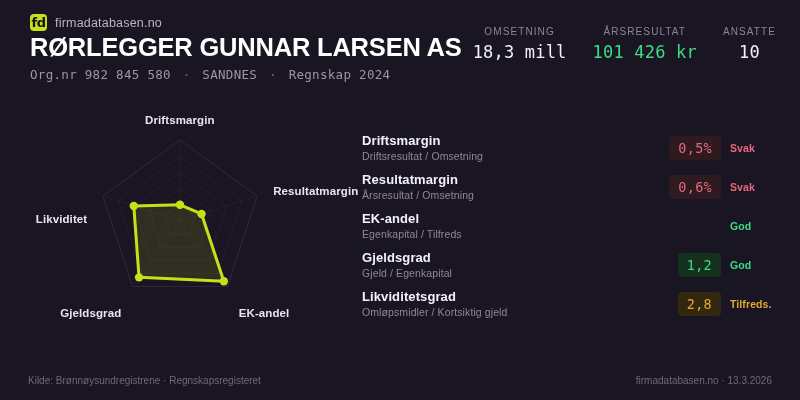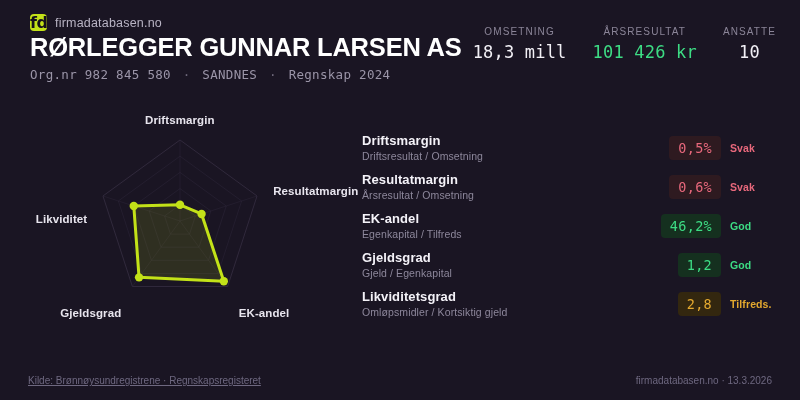--- a/index.html
+++ b/index.html
@@ -11,21 +11,21 @@
   }
   .page { position: relative; width: 800px; height: 400px; background: #1a1523; }
 
   
   .header { position: absolute; left: 0; top: 0; width: 800px; height: 88px; }
 
   .brand { position: absolute; left: 30px; top: 14px; display: flex; align-items: center; gap: 8px; }
   .brand-badge {
     width: 17px; height: 17px; border-radius: 4px;
     background: #c3e218; color: #15121c;
-    font-size: 16px; font-weight: bold; line-height: 17px; text-align: center;
+    font-size: 13px; font-weight: bold; line-height: 17px; text-align: center;
     font-family: "DejaVu Sans", sans-serif; letter-spacing: -0.5px;
   }
   .brand-name { color: #b9b4c4; font-size: 12.5px; letter-spacing: 0.2px; }
 
   .company-title {
     position: absolute; left: 30px; top: 33px;
     color: #ffffff; font-size: 25.5px; font-weight: bold;
     letter-spacing: -0.2px; white-space: nowrap;
   }
   .company-meta {
@@ -70,21 +70,21 @@
 
   .lvl-svak .metric-chip { background: #2e1a20; color: #e8687c; }
   .lvl-svak .metric-verdict { color: #e8687c; }
   .lvl-god .metric-chip { background: #15301f; color: #3ddc84; }
   .lvl-god .metric-verdict { color: #3ddc84; }
   .lvl-tilfreds .metric-chip { background: #33270f; color: #e4a92f; }
   .lvl-tilfreds .metric-verdict { color: #e4a92f; }
 
   
   .footer { position: absolute; left: 0; bottom: 0; width: 800px; height: 32px; }
-  .footer-left { position: absolute; left: 28px; top: 7px; color: #6e6880; font-size: 10px; text-decoration: underline; }
+  .footer-left { position: absolute; left: 28px; top: 7px; color: #6e6880; font-size: 10px; }
   .footer-right { position: absolute; right: 28px; top: 7px; color: #6e6880; font-size: 10px; }
 </style>
 </head>
 <body>
 
 <div class="page">
 
   <div class="header">
 
     <div class="brand">
@@ -167,21 +167,20 @@
         <div class="metric-verdict">Svak</div>
       </div>
     </div>
 
     <div class="metric-row lvl-god">
       <div class="metric-text">
         <div class="metric-name">EK-andel</div>
         <div class="metric-formula">Egenkapital / Tilfreds</div>
       </div>
       <div class="metric-right">
-        <div class="metric-chip">46,2%</div>
         <div class="metric-verdict">God</div>
       </div>
     </div>
 
     <div class="metric-row lvl-god">
       <div class="metric-text">
         <div class="metric-name">Gjeldsgrad</div>
         <div class="metric-formula">Gjeld / Egenkapital</div>
       </div>
       <div class="metric-right">

